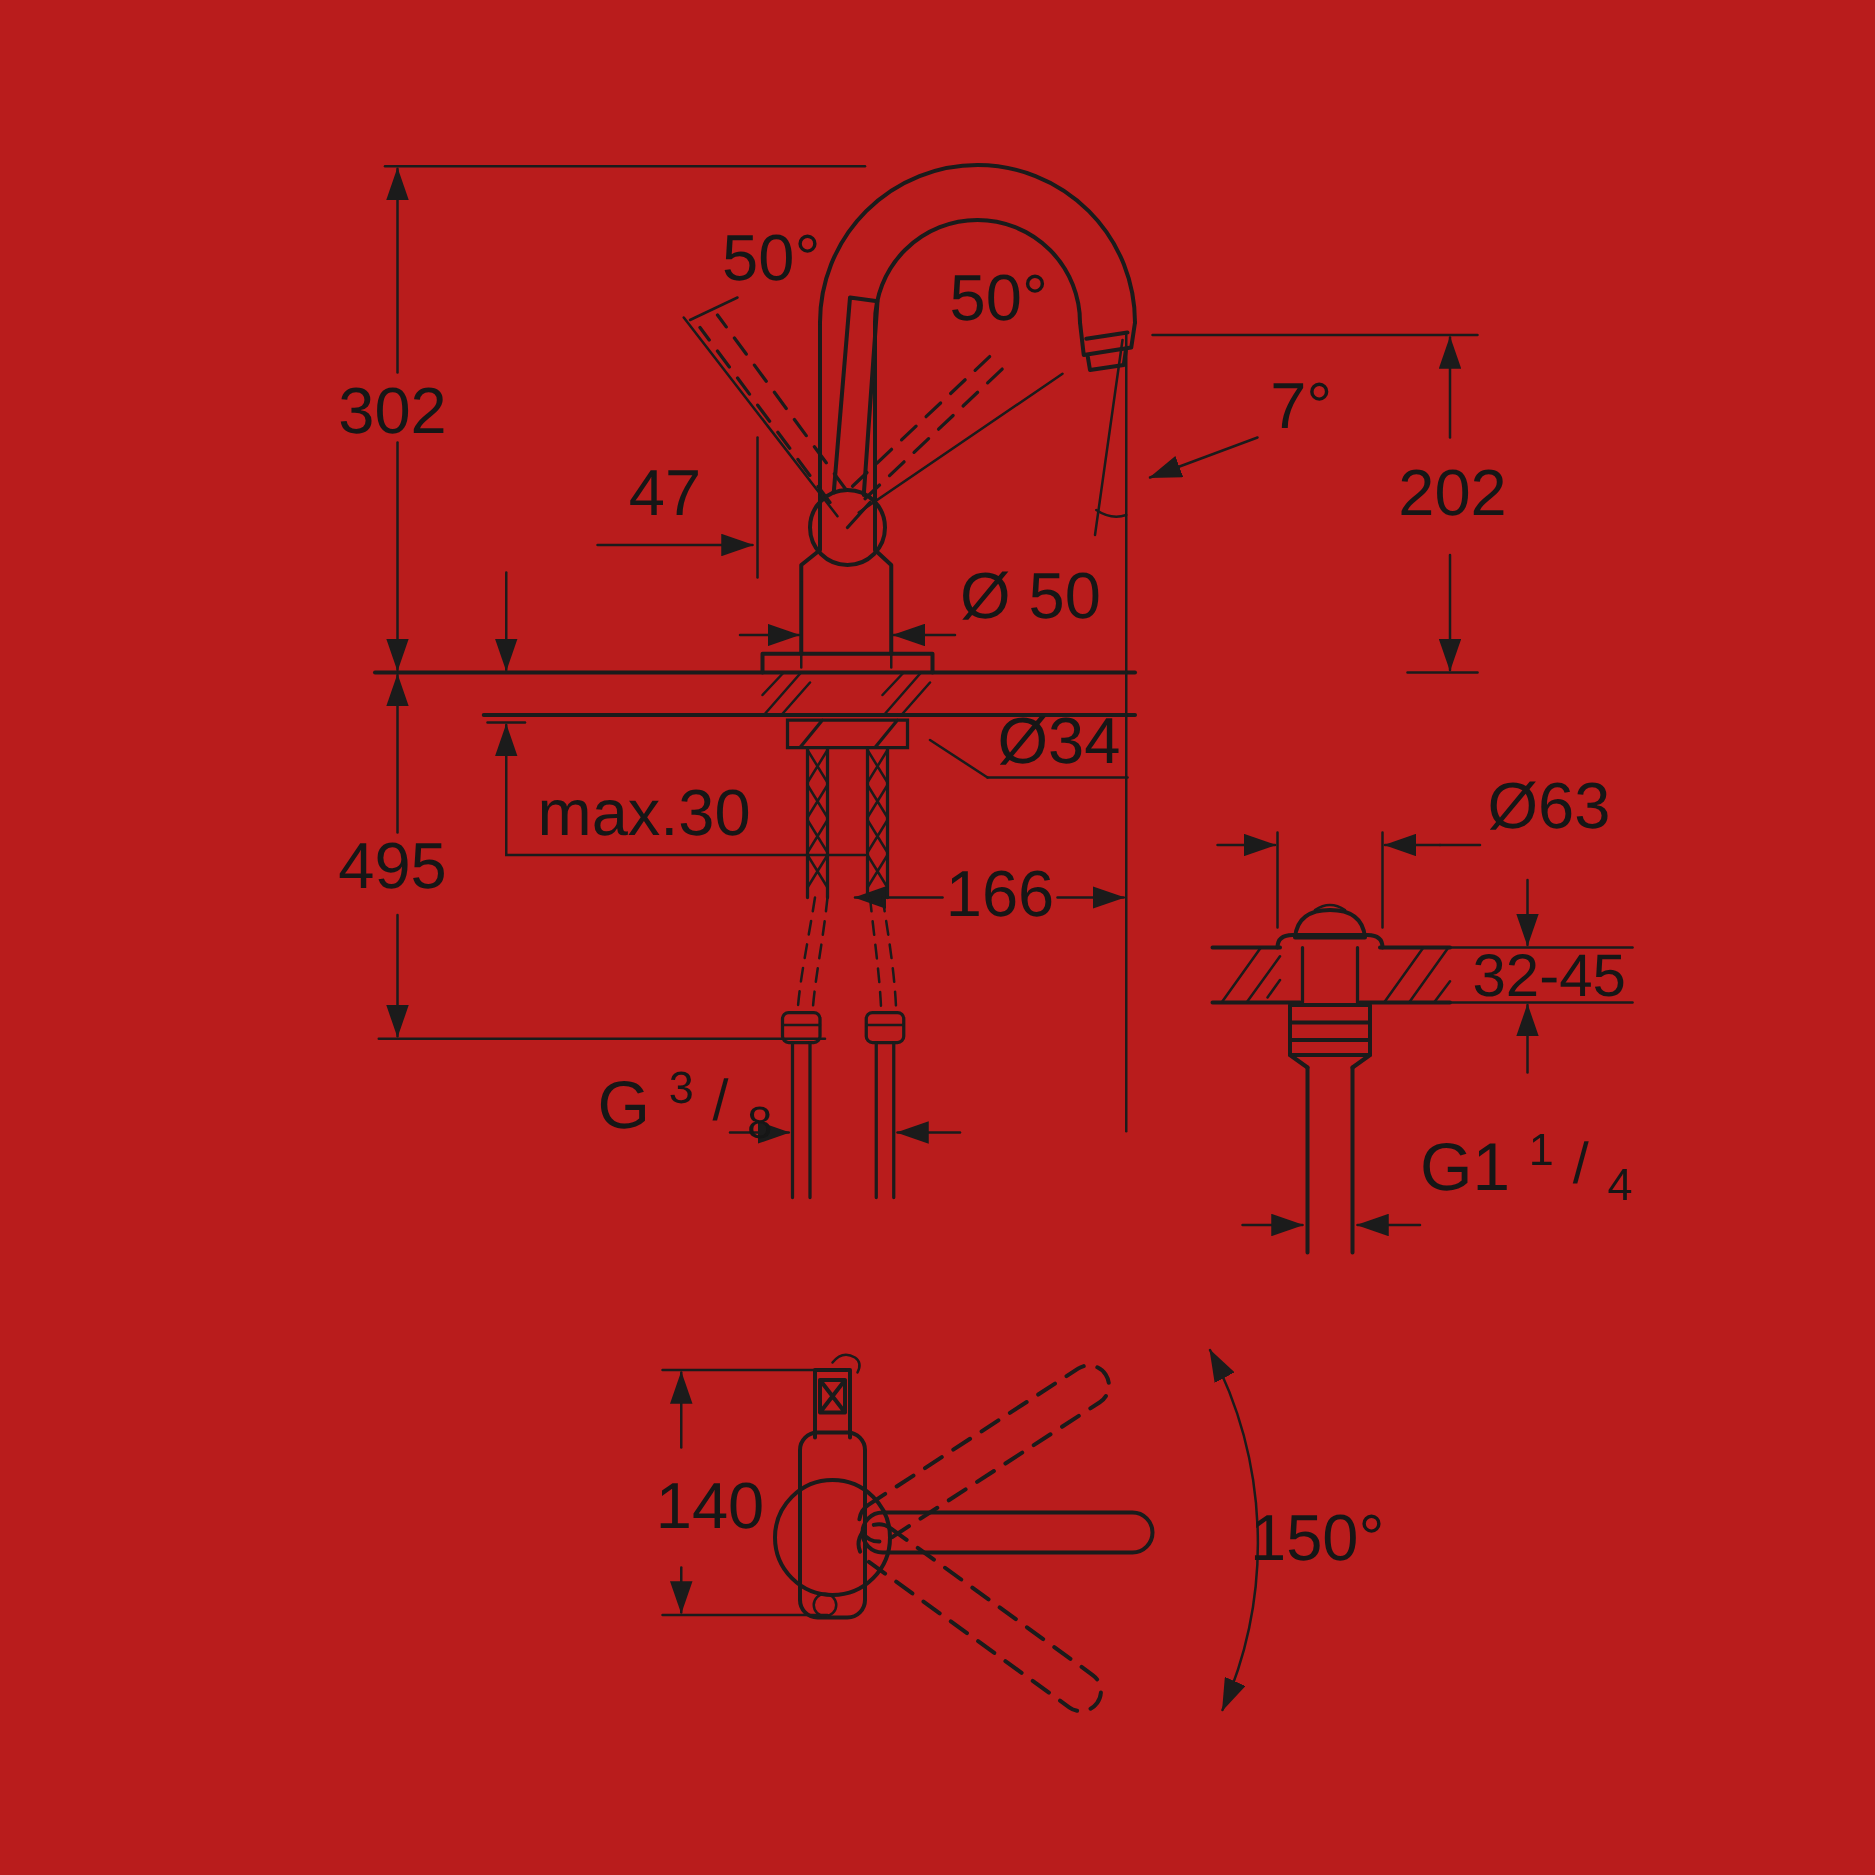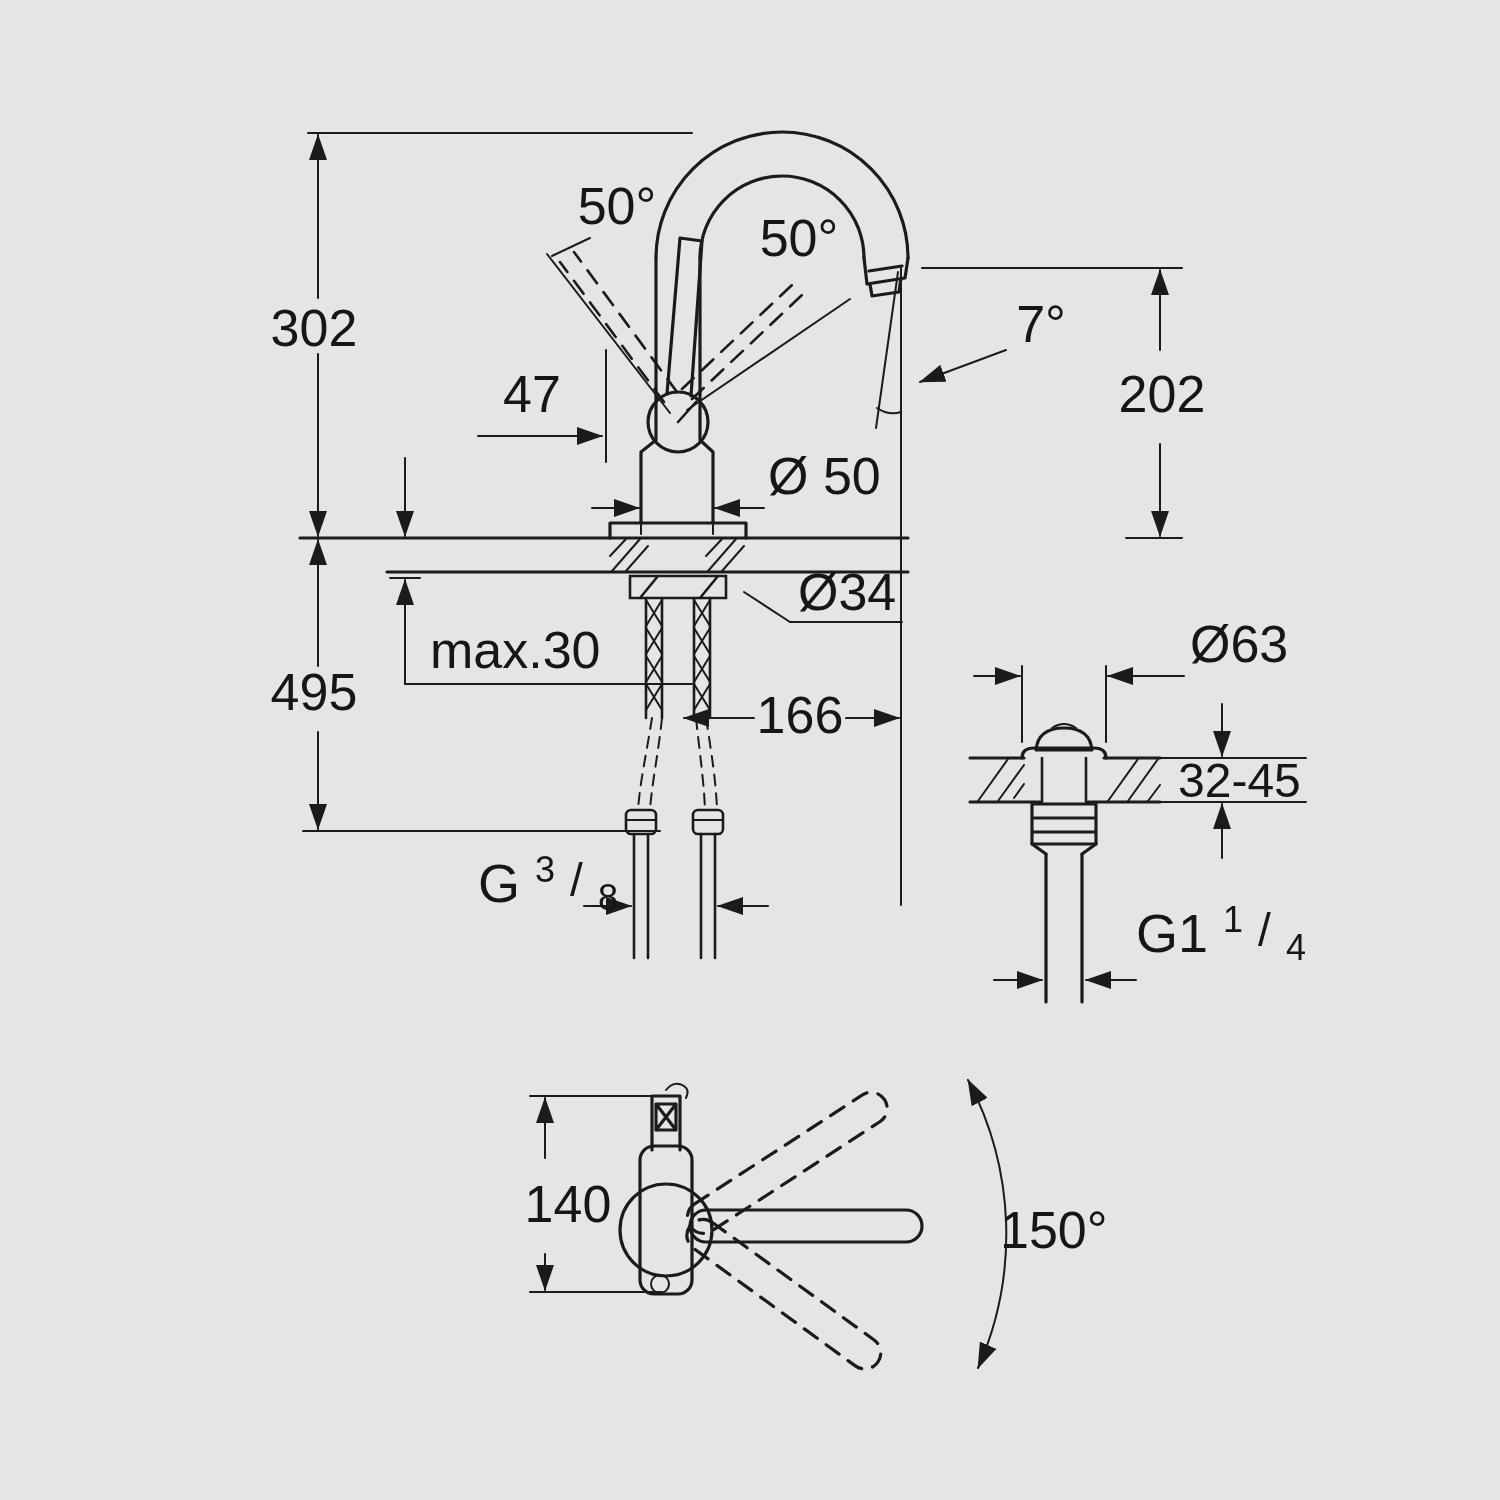--- a/index.html
+++ b/index.html
@@ -1,16 +1,16 @@
 <!DOCTYPE html>
 <html><head>
 <meta charset="utf-8">
 <style>
   html,body{margin:0;padding:0;background:#ffffff;}
-  .page{width:1500px;height:1500px;position:relative;background:#e5e5e5;overflow:hidden;}
+  .page{width:1500px;height:1500px;position:relative;background:#b91c1c;overflow:hidden;}
   svg{display:block;}
   .obj{fill:none;stroke:#1b1b1b;stroke-width:3.2;stroke-linecap:round;stroke-linejoin:round;}
   .med{fill:none;stroke:#1b1b1b;stroke-width:2.6;stroke-linecap:round;}
   .thin{fill:none;stroke:#1b1b1b;stroke-width:2;stroke-linecap:round;}
   .dsh{stroke-dasharray:16 11;}
   .dsh2{stroke-dasharray:11 8;}
   text{font-family:"Liberation Sans","DejaVu Sans",sans-serif;fill:#161616;font-size:52px;}
   .sm{font-size:48px;}
   .mid{text-anchor:middle;}
 </style>

